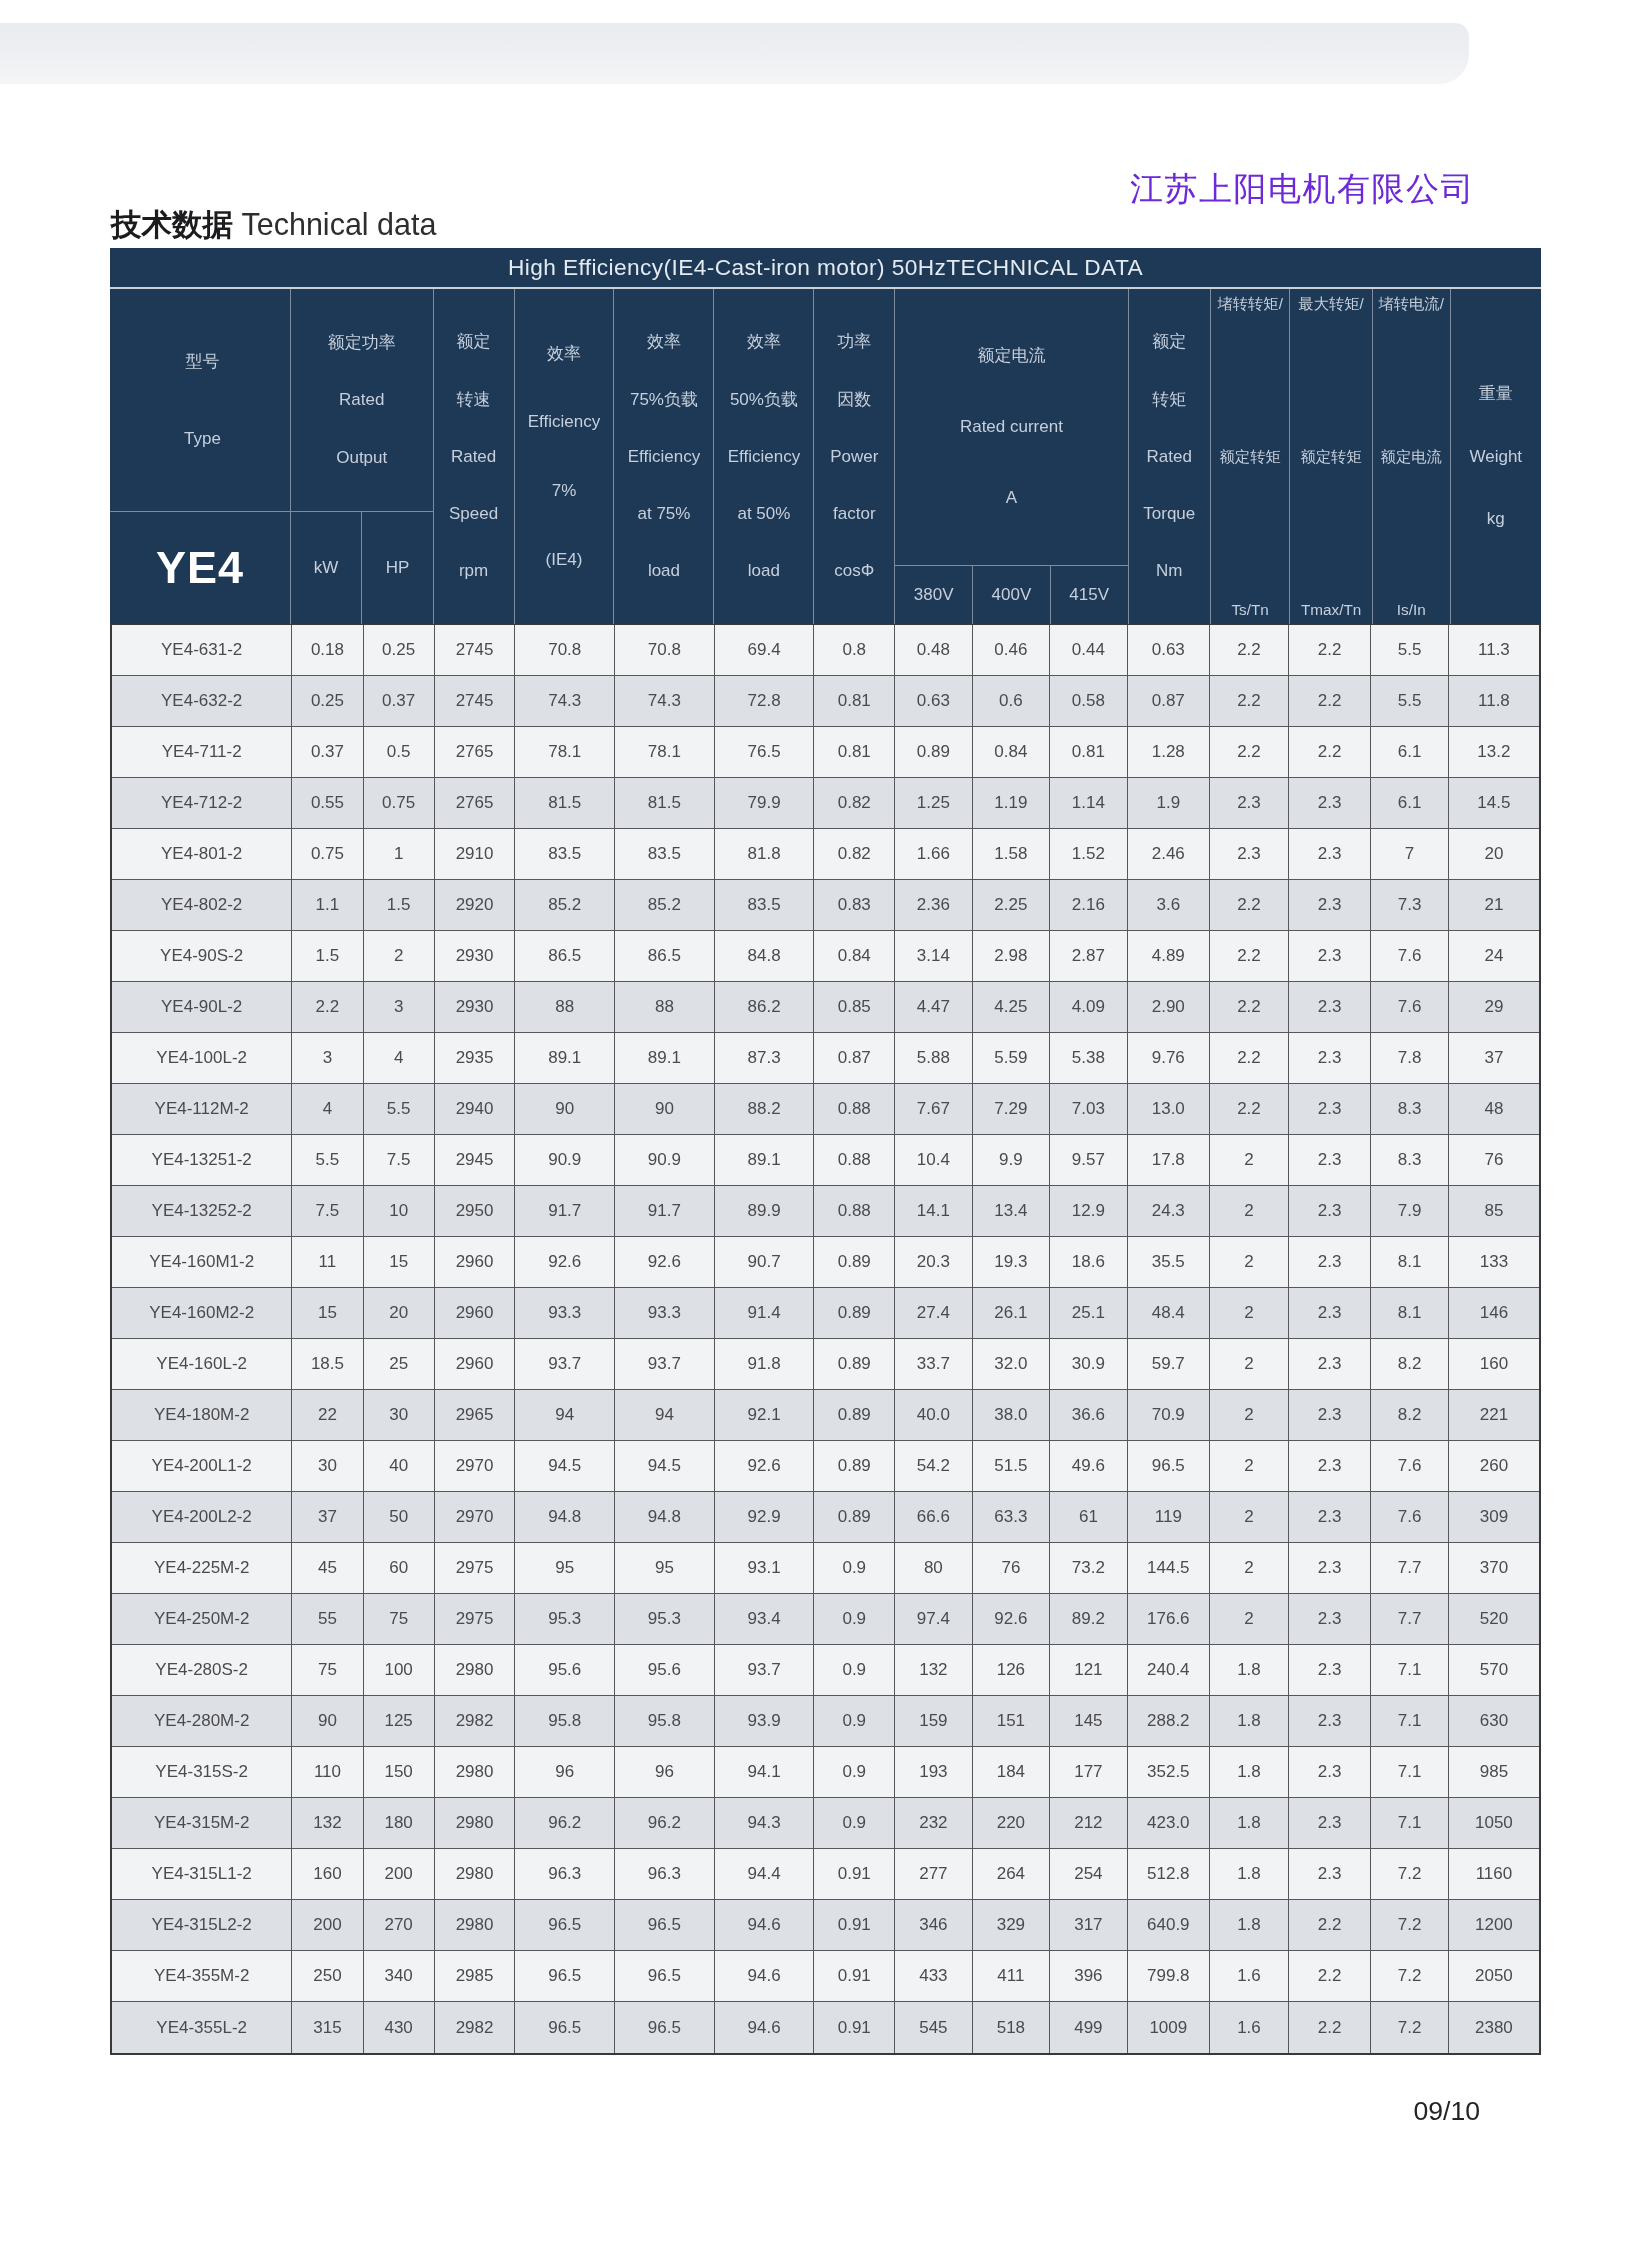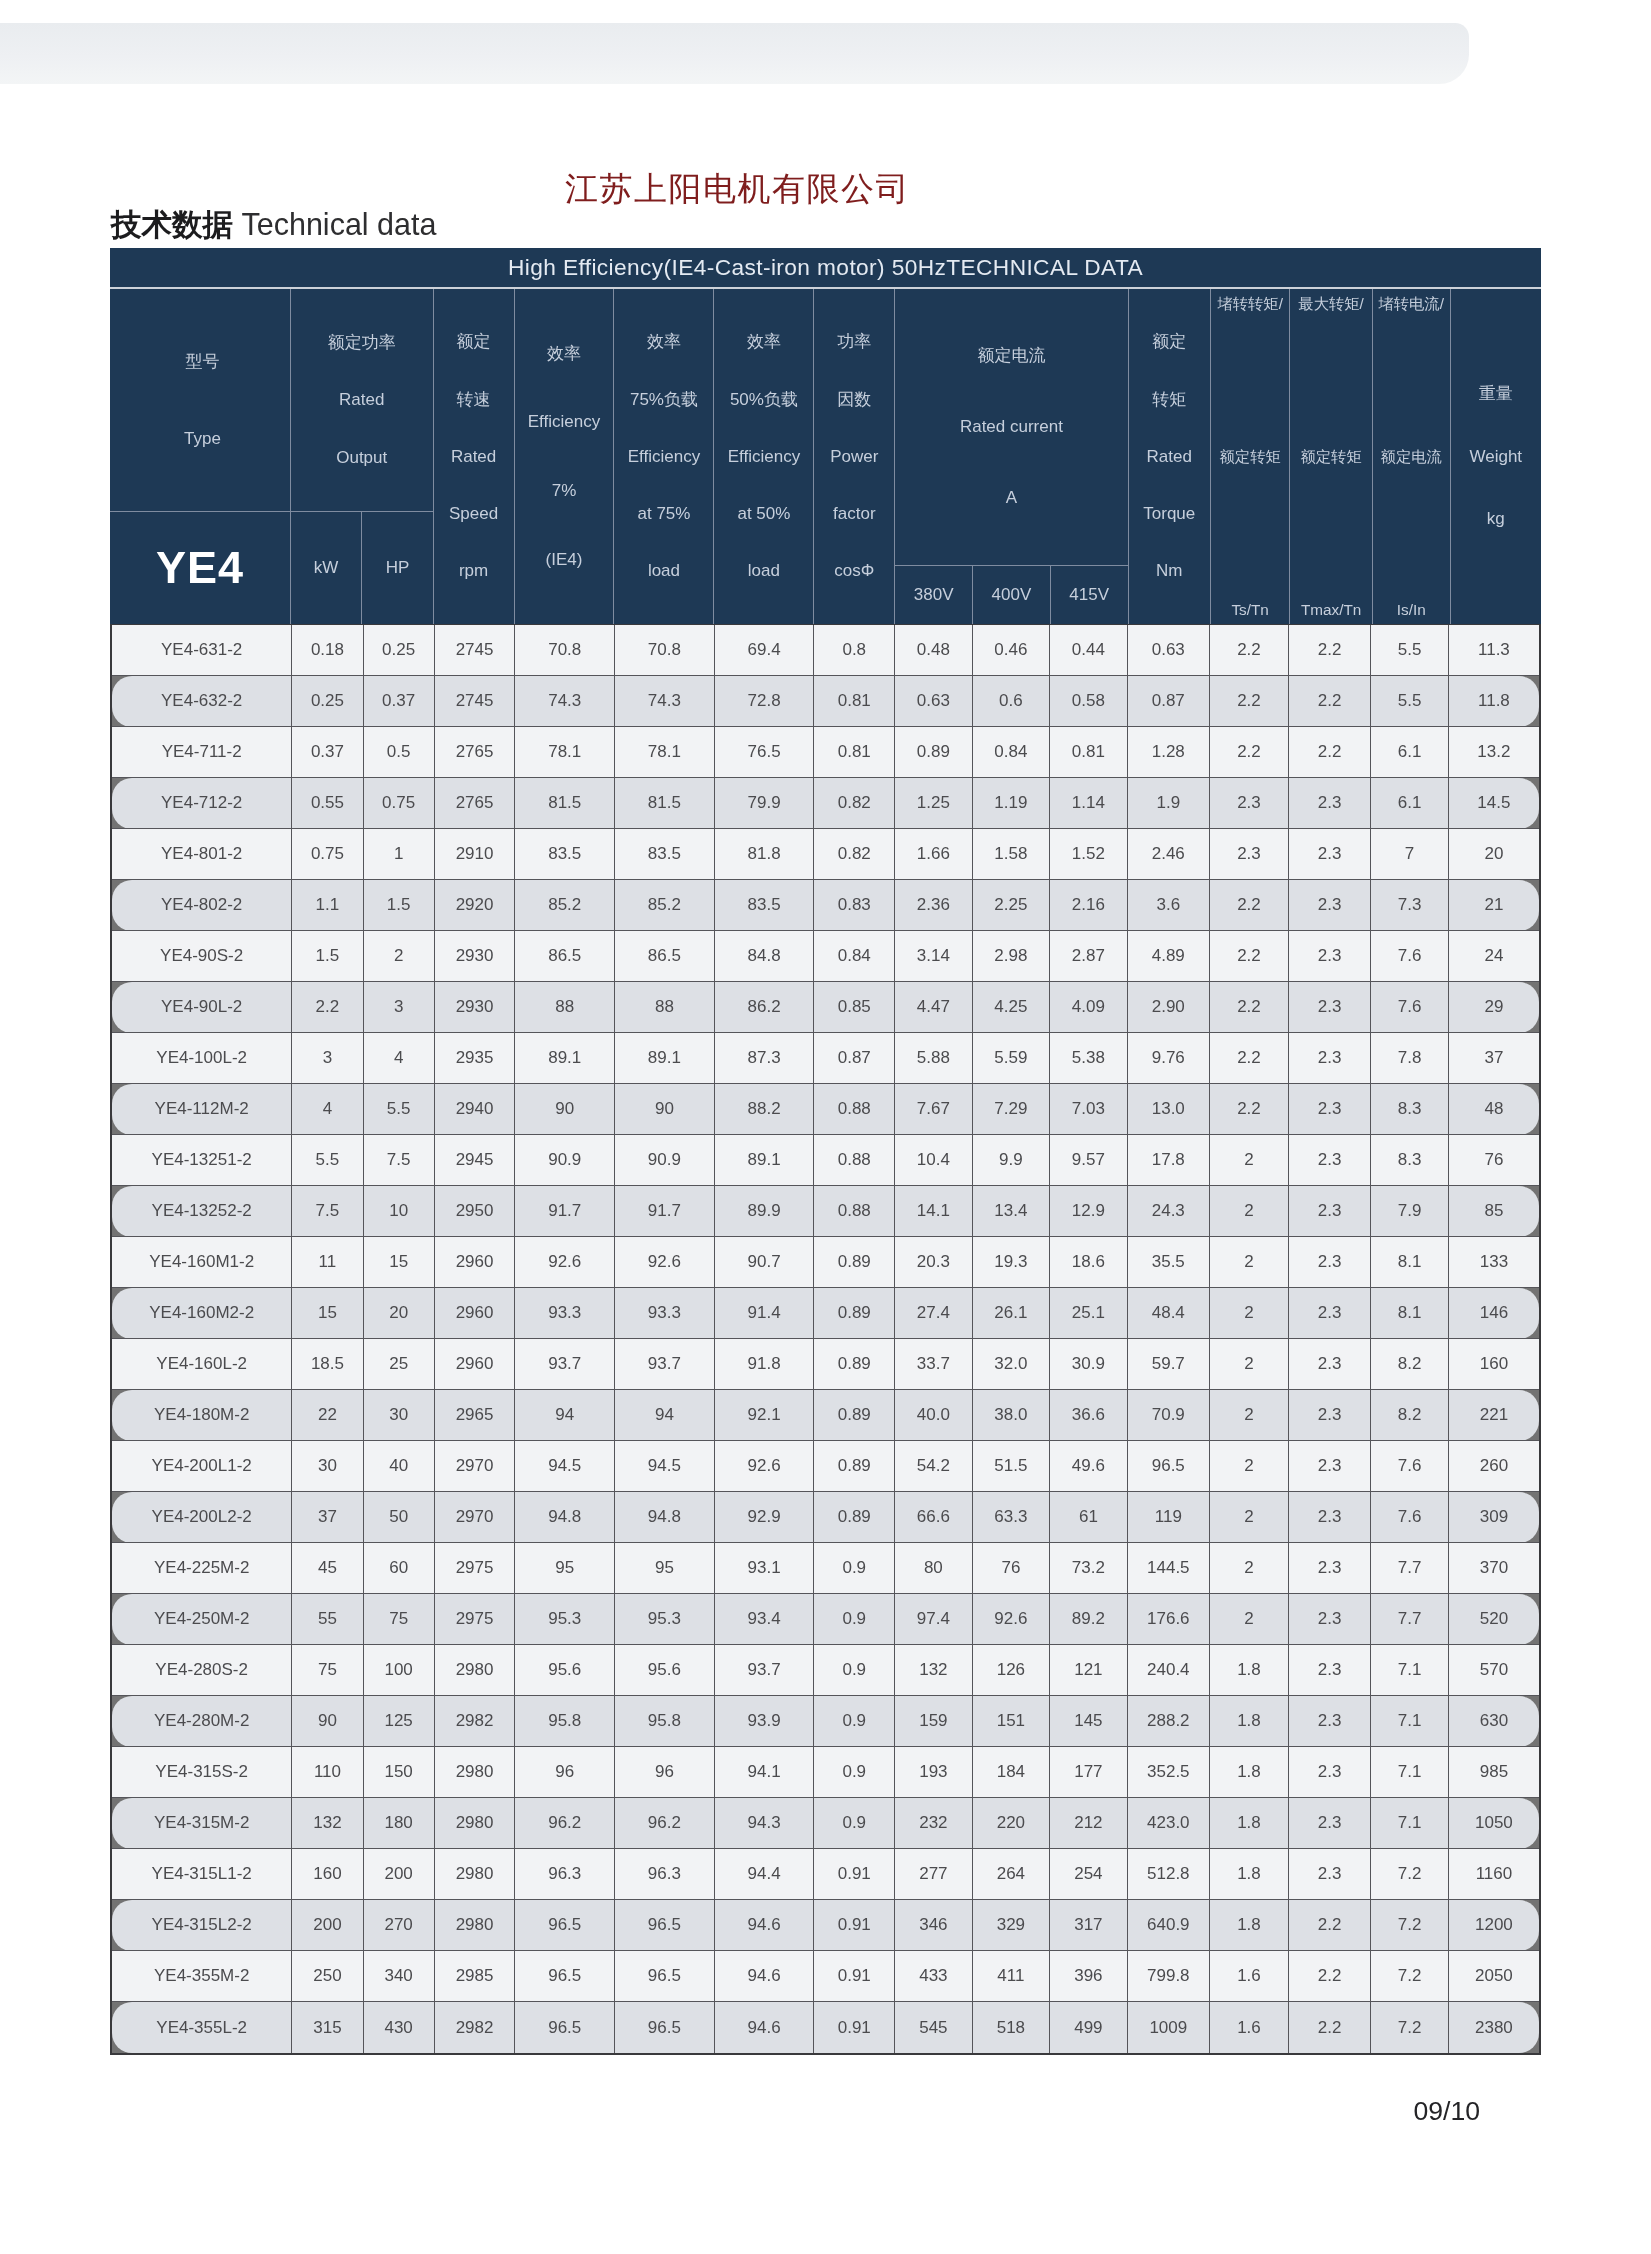--- a/index.html
+++ b/index.html
@@ -4,22 +4,22 @@
 <title>Technical data</title>
 <style>
   * { margin:0; padding:0; box-sizing:border-box; }
   html,body { width:1652px; height:2255px; background:#ffffff;
     font-family:"Liberation Sans", sans-serif; position:relative; overflow:hidden; }
 
   .topbar { position:absolute; top:22.7px; left:0; width:1469px; height:61px;
     background:linear-gradient(180deg,#e9ecef 0%, #eef0f3 55%, #f3f5f6 100%);
     border-radius:0 13.8px 29.6px 0; }
 
-  .company { position:absolute; top:167px; left:0; width:1475px; text-align:center;
-    font-size:33px; color:#7f1d1d; letter-spacing:1.5px; }
+  .company { position:absolute; top:167px; left:0; width:1475px; text-align:right;
+    font-size:33px; color:#6d28d9; letter-spacing:1.5px; }
 
   .section-title { position:absolute; left:111px; top:205px; font-size:30.5px; color:#2e2e30; }
   .section-title .zh { font-weight:bold; color:#1c1c1e; }
 
   .table-wrap { position:absolute; left:110px; top:248px; width:1431px;
     --cols: 114fr 45fr 45fr 51fr 63fr 63fr 63fr 51fr 49fr 49fr 49fr 52fr 50fr 52fr 49fr 57fr; }
 
   .title-bar { height:41px; background:#1e3955; display:flex; align-items:center;
     justify-content:center; font-size:22.7px; color:#e4eaf2; letter-spacing:0.4px;
     border-bottom:2px solid #cdd2d9; }
@@ -52,21 +52,21 @@
   .h-v415   { grid-area:3/11/4/12; }
   .h-torque { grid-area:1/12/4/13; }
   .h-ts     { grid-area:1/13/4/14; }
   .h-tmax   { grid-area:1/14/4/15; }
   .h-is     { grid-area:1/15/4/16; }
   .h-weight { grid-area:1/16/4/17; }
 
   .tbody { border:2px solid #39393c; border-top:1.5px solid #39393c; background:#737373; }
   .trow { display:grid; grid-template-columns:var(--cols); height:51px; }
   .trow.odd  { background:#f2f3f5; }
-  .trow.even { background:#dde0e5;border-radius:20px; }
+  .trow.even { background:#dde0e5; }
   .tcell { display:flex; align-items:center; justify-content:center;
     border-right:1px solid #55555a; border-bottom:1px solid #55555a;
     font-size:17px; color:#4b4b4e; }
   .tcell:last-child { border-right:none; }
   .trow:last-child .tcell { border-bottom:none; }
 
   .pageno { position:absolute; top:2096px; left:0; width:1480px; text-align:right;
     font-size:26.6px; color:#242427; }
 </style>
 </head>

